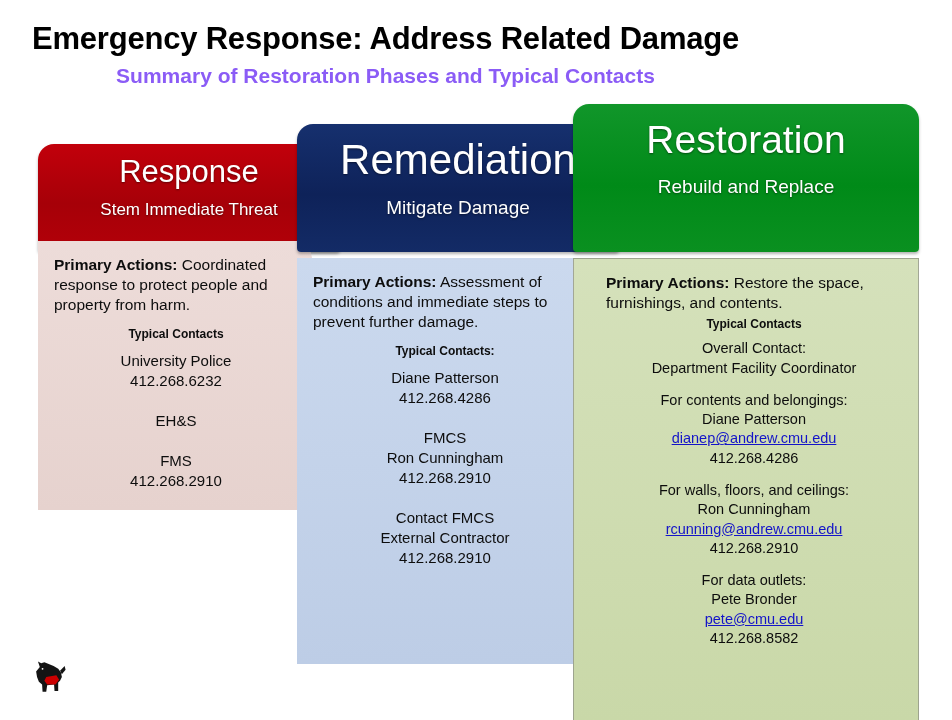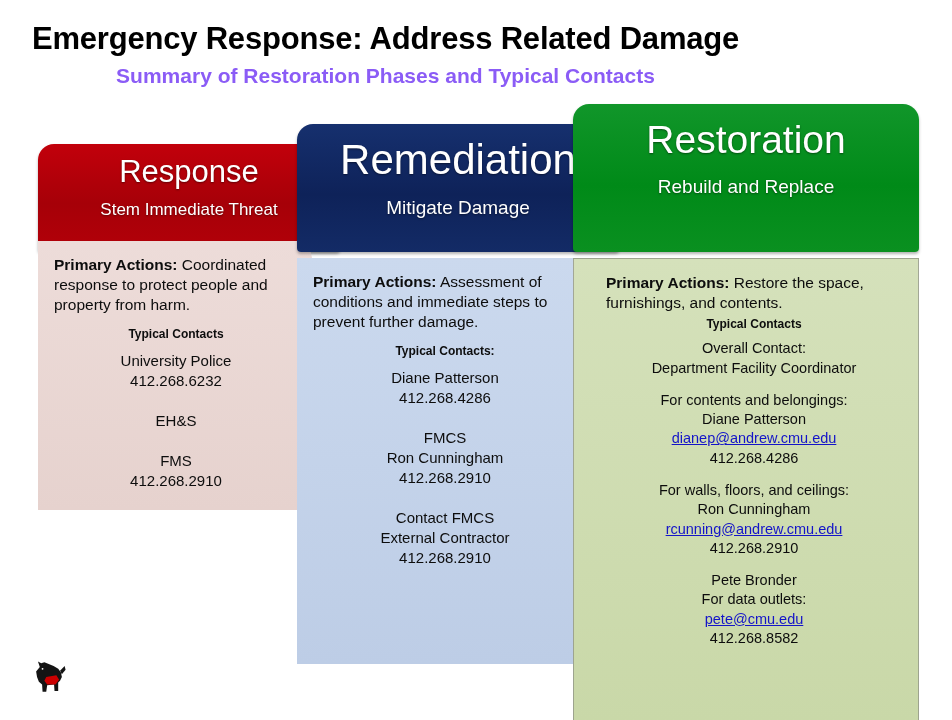--- a/index.html
+++ b/index.html
@@ -260,22 +260,22 @@
           <span class="contact-line email">dianep@andrew.cmu.edu</span>
           <span class="contact-line">412.268.4286</span>
         </div>
         <div class="contact-group">
           <span class="contact-line">For walls, floors, and ceilings:</span>
           <span class="contact-line">Ron Cunningham</span>
           <span class="contact-line email">rcunning@andrew.cmu.edu</span>
           <span class="contact-line">412.268.2910</span>
         </div>
         <div class="contact-group">
+          <span class="contact-line">For data outlets:</span>
           <span class="contact-line">Pete Bronder</span>
-          <span class="contact-line">For data outlets:</span>
           <span class="contact-line email">pete@cmu.edu</span>
           <span class="contact-line">412.268.8582</span>
         </div>
       </div>
   </div>
 </div>
 
 <div id="scottie-logo">
   <svg viewBox="0 0 100 100" width="46" height="46" aria-hidden="true">
     <path fill="#141414" d="M30 26 L26 14 L33 18 L40 16 L48 19 L60 24 L70 30 L76 38 L78 48 L74 56 L70 60 L70 78 L62 78 L61 64 L46 66 L44 80 L36 80 L35 64 L28 58 L24 48 L22 36 Z"></path>

